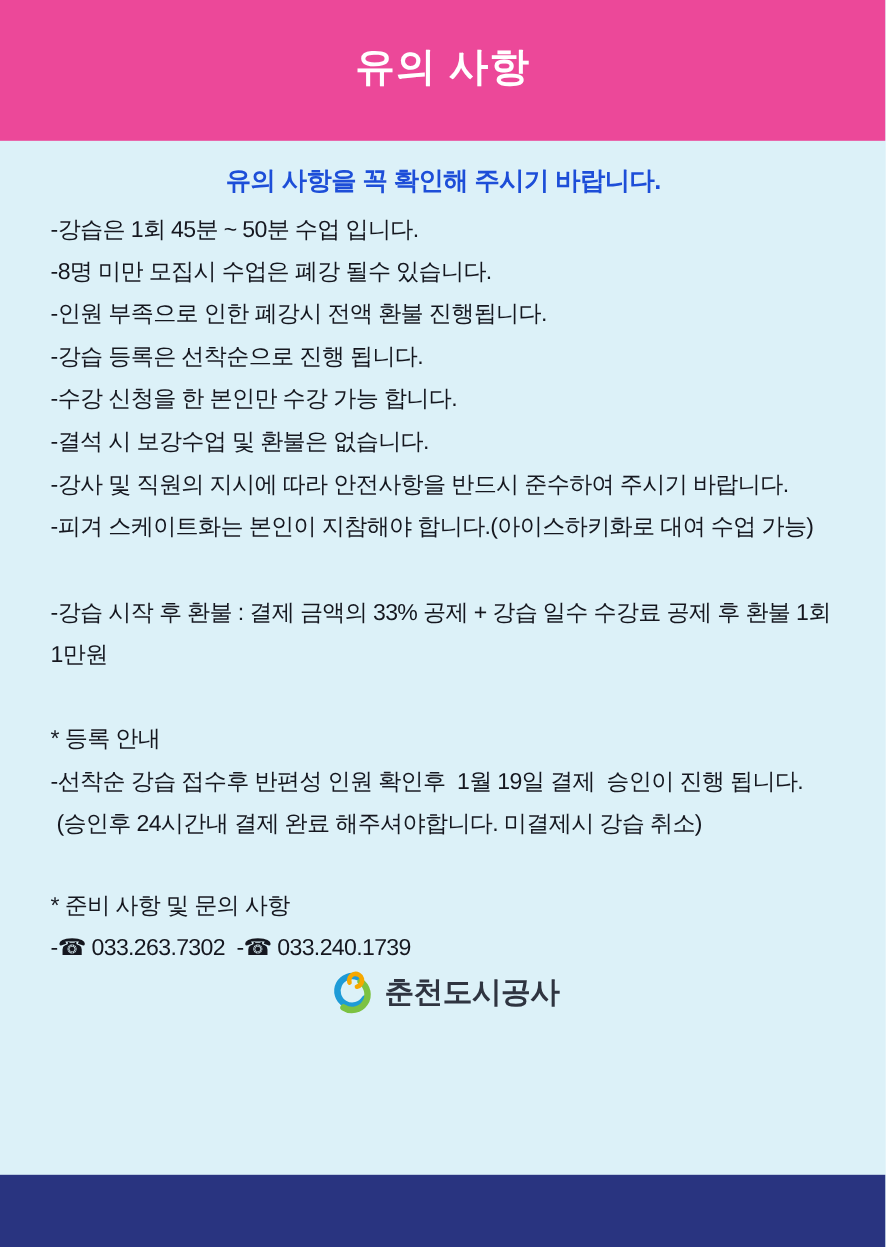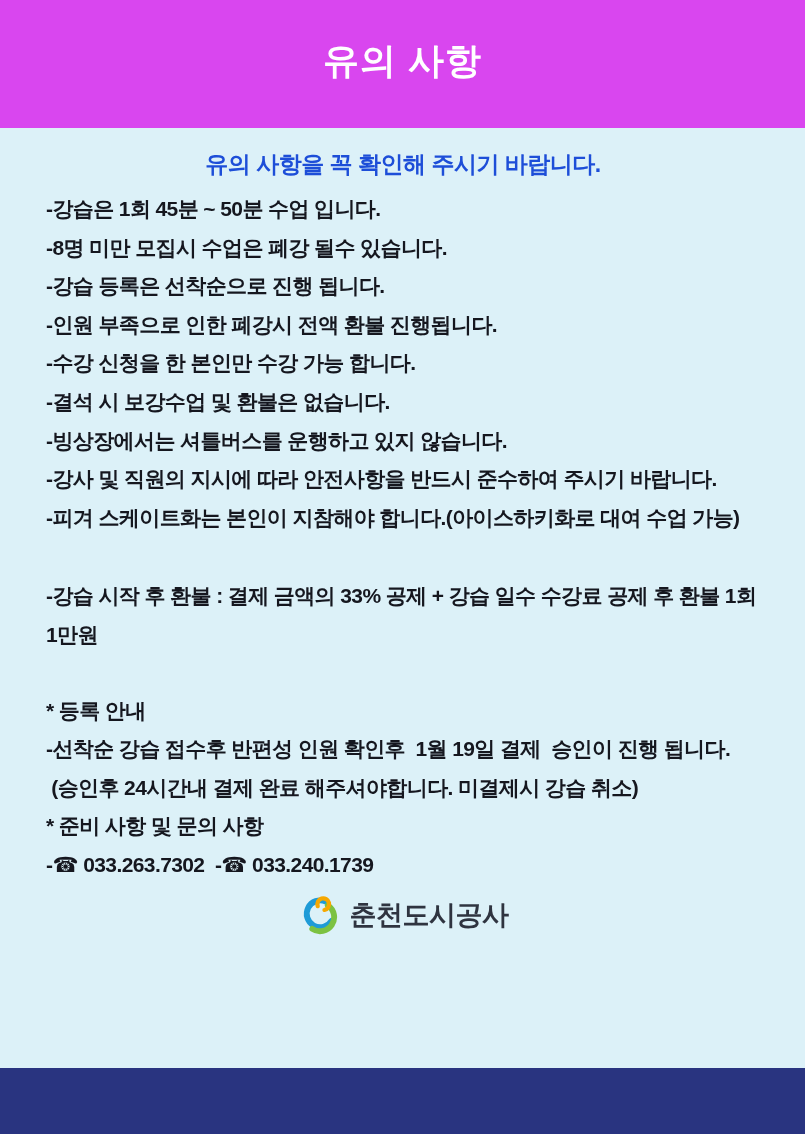--- a/index.html
+++ b/index.html
@@ -10,21 +10,21 @@
   .page {
     position: relative;
     width: 805px;
     height: 1134px;
     background: #dcf1f8;
     overflow: hidden;
     margin: 0 auto;
   }
   .header {
     height: 128px;
-    background: #d946ef;
+    background: #ec4899;
     display: flex;
     align-items: center;
     justify-content: center;
   }
   .header-title {
     color: #ffffff;
     font-size: 36px;
     font-weight: 800;
     letter-spacing: 1px;
     padding-bottom: 6px;
@@ -39,39 +39,38 @@
     font-size: 23px;
     font-weight: 800;
     line-height: 28px;
     letter-spacing: -0.5px;
   }
   .notes { margin-top: 12px; }
   .notes p,
   .section p {
     margin: 0;
     font-size: 21px;
-    font-weight: 700;
+    font-weight: 400;
     color: #15171f;
     line-height: 38.6px;
     letter-spacing: -0.6px;
     white-space: pre-wrap;
   }
   .section-heading {
     margin: 0;
     font-size: 21px;
     font-weight: 800;
     color: #d32f2f;
     line-height: 38.6px;
     letter-spacing: -0.6px;
   }
   .section-refund   { margin-top: 40px; }
   .section-register { margin-top: 37px; }
-  .section-prepare  { }
+  .section-prepare  { margin-top: 36px; }
   .logo-row {
-    margin-top: 10px;
     display: flex;
     align-items: center;
     justify-content: center;
     gap: 10px;
   }
   .logo-text {
     font-size: 27px;
     font-weight: 600;
     color: #2f3440;
     letter-spacing: -0.5px;
@@ -94,25 +93,24 @@
     <div class="header-title">유의 사항</div>
   </div>
 
   <div class="content">
 
     <p class="intro">유의 사항을 꼭 확인해 주시기 바랍니다.</p>
 
     <div class="notes">
       <p>-강습은 1회 45분 ~ 50분 수업 입니다.</p>
       <p>-8명 미만 모집시 수업은 폐강 될수 있습니다.</p>
+      <p>-인원 부족으로 인한 폐강시 전액 환불 진행됩니다.</p>
       <p>-강습 등록은 선착순으로 진행 됩니다.</p>
-      <p>-인원 부족으로 인한 폐강시 전액 환불 진행됩니다.</p>
       <p>-수강 신청을 한 본인만 수강 가능 합니다.</p>
       <p>-결석 시 보강수업 및 환불은 없습니다.</p>
-      <p>-빙상장에서는 셔틀버스를 운행하고 있지 않습니다.</p>
       <p>-강사 및 직원의 지시에 따라 안전사항을 반드시 준수하여 주시기 바랍니다.</p>
       <p>-피겨 스케이트화는 본인이 지참해야 합니다.(아이스하키화로 대여 수업 가능)</p>
     </div>
 
     <div class="section section-refund">
       <p>-강습 시작 후 환불 : 결제 금액의 33% 공제 + 강습 일수 수강료 공제 후 환불 1회 1만원</p>
     </div>
 
     <div class="section section-register">
       <p class="section-heading">* 등록 안내</p>

